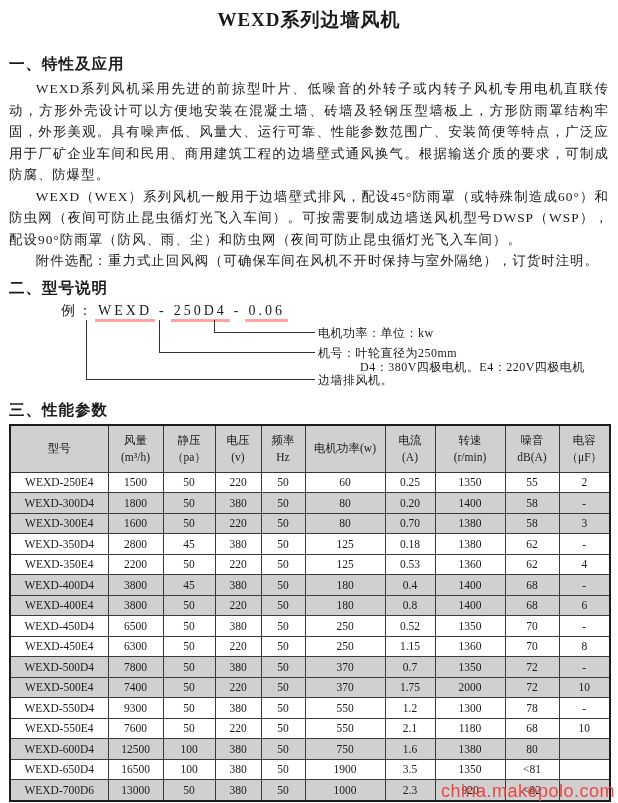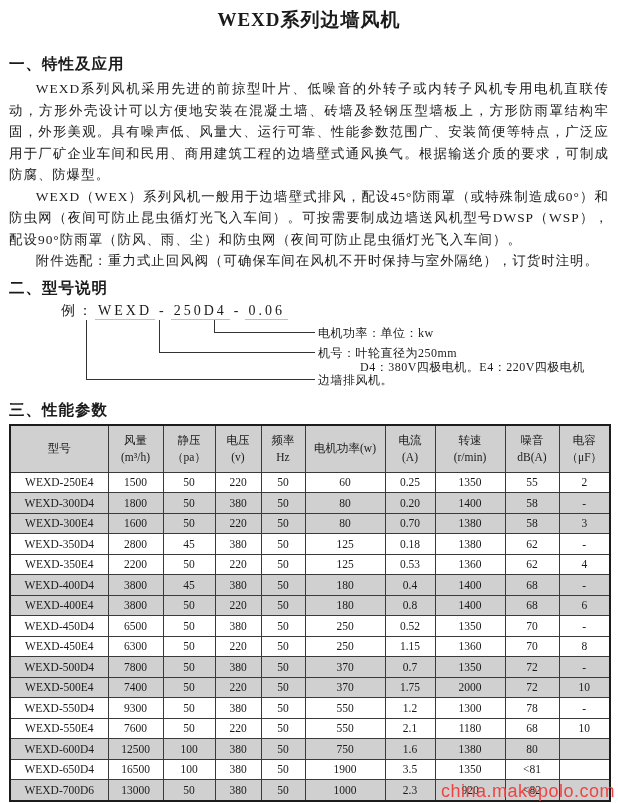--- a/index.html
+++ b/index.html
@@ -35,21 +35,21 @@
     text-indent: 2em;
   }
 
   
   .diagram { position: relative; height: 92px; margin-top: 2px; }
   .example-line {
     position: absolute; left: 52px; top: 0;
     font-size: 14px; letter-spacing: 3px; white-space: nowrap;
   }
   .example-line .seg {
-    border-bottom: 1px solid #fca5a5;
+    border-bottom: 3px solid #fca5a5;
     padding: 0 3px 1px 3px;
   }
   .example-line .dash { padding: 0 4px; }
   .connector {
     position: absolute;
     border-left: 1px solid #333;
     border-bottom: 1px solid #333;
   }
   .conn-power   { left: 205px; top: 18px; width: 100px; height: 12px; }
   .conn-machine { left: 150px; top: 18px; width: 155px; height: 32px; }

